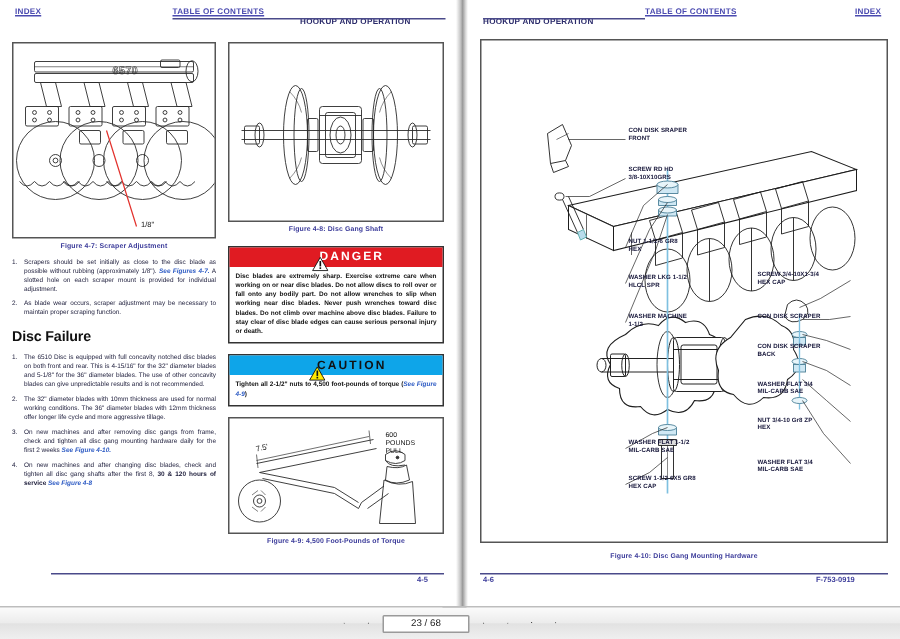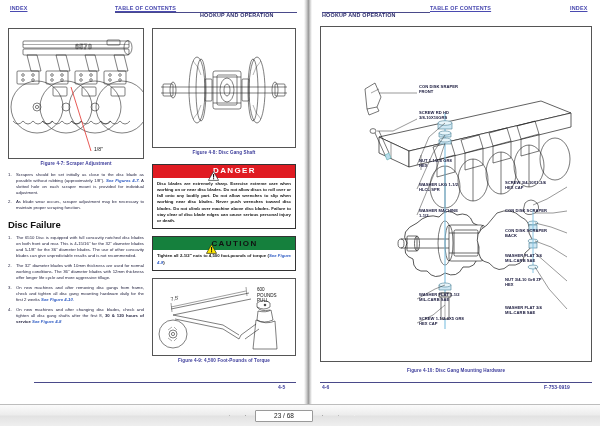--- a/index.html
+++ b/index.html
@@ -75,21 +75,21 @@
     margin: 6px 0 4px 0; letter-spacing: -.1px;
   }
 
   
   .alert { border: 1px solid #333; margin-bottom: 7px; background: #fff; }
   .alert .bar {
     display: flex; align-items: center; justify-content: center;
     gap: 5px; height: 13px; padding-left: 16px;
   }
   .alert.danger  .bar { background: #e01b22; }
-  .alert.caution .bar { background: #15803d; }
+  .alert.caution .bar { background: #0ea5e9; }
   .alert .bar .ttl {
     font-size: 8px; font-weight: bold; letter-spacing: 1.4px;
   }
   .alert.danger  .bar .ttl { color: #fff; }
   .alert.caution .bar .ttl { color: #111; }
   .alert .body {
     padding: 3px 4px 4px 4px; font-size: 4.3px; line-height: 1.46;
     font-weight: bold; color: #111; text-align: justify;
   }
   .tri { width: 0; height: 0; position: relative; }

